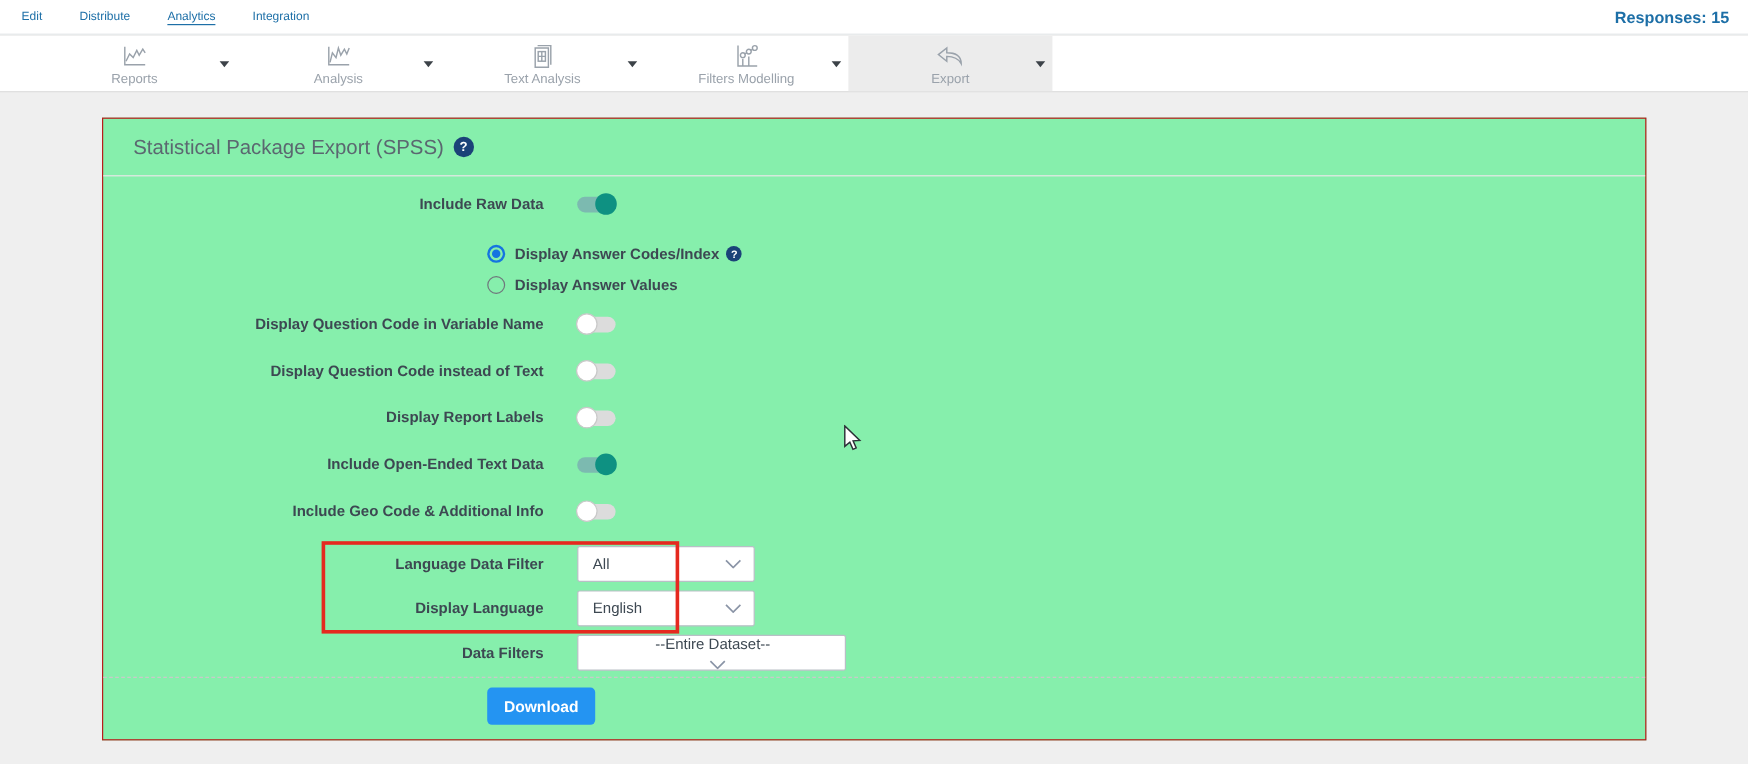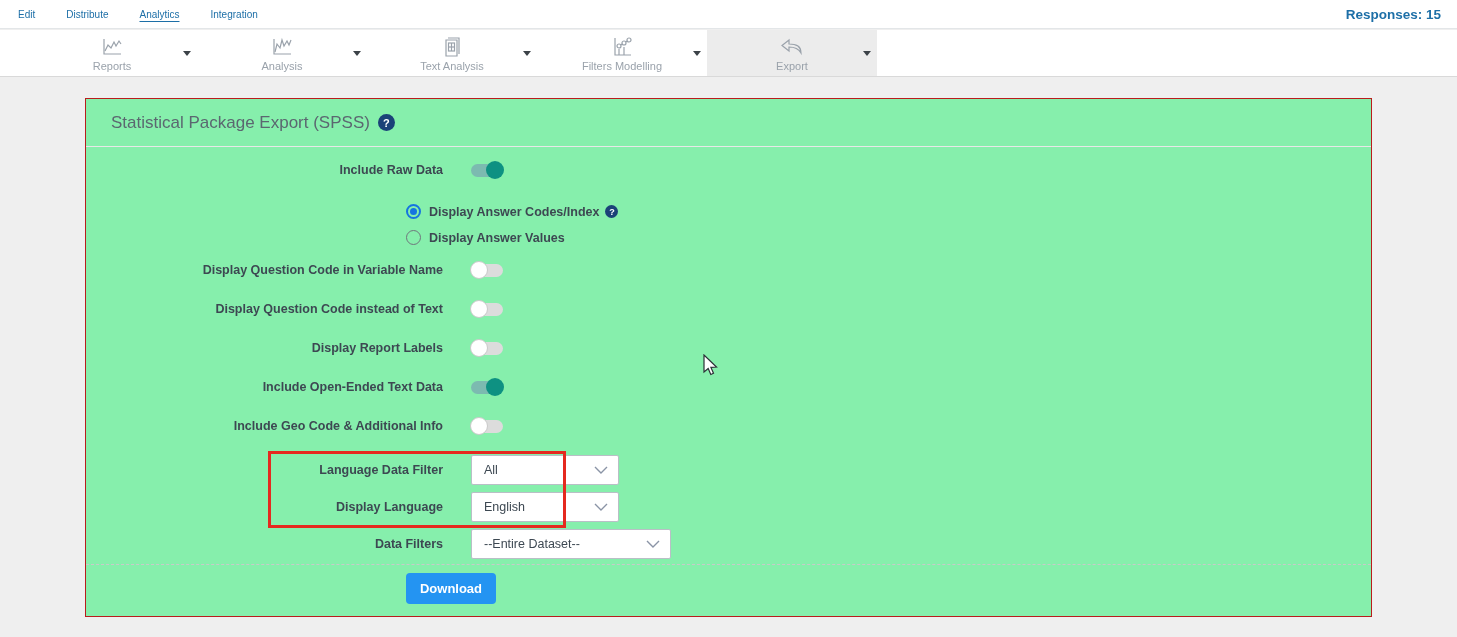--- a/index.html
+++ b/index.html
@@ -32,21 +32,21 @@
   .panel { position:absolute; left:85px; top:98px; width:1287px; height:519px;
     background:#86efac; border:1px solid #b91c1c; }
   .panel-header { height:48px; border-bottom:1px solid #e8e8e8; display:flex;
     align-items:center; padding-left:25px; }
   .panel-title { font-size:17px; color:#5b6770; }
   .help-icon { display:inline-flex; align-items:center; justify-content:center;
     background:#1b4278; color:#ffffff; border-radius:50%; font-weight:bold; cursor:pointer; }
   .help-lg { width:17px; height:17px; font-size:11px; margin-left:8px; }
   .help-sm { width:13px; height:13px; font-size:9px; margin-left:6px; }
 
-  .frow { position:absolute; display:flex; align-items:center; left:6px;padding-left:46px; }
+  .frow { position:absolute; display:flex; align-items:center; left:16px;padding-left:46px; }
   .flabel { width:305px; text-align:right; font-size:12.5px; font-weight:bold; color:#3d4852; }
   .fctrl { margin-left:28px; display:flex; align-items:center; }
 
   
   .toggle { position:relative; width:32px; height:13px; border-radius:7px; cursor:pointer; }
   .toggle .knob { position:absolute; top:-2.5px; width:18px; height:18px; border-radius:50%; }
   .toggle.on { background:#7cbab0; }
   .toggle.on .knob { right:-1px; background:#0e9182; }
   .toggle.off { background:#dcdcdc; }
   .toggle.off .knob { left:-1px; background:#ffffff; border:1px solid #c9c9c9; }
@@ -270,21 +270,21 @@
           </svg>
       </span>
     </span>
   </div>
 
   <div class="red-box"></div>
 
   <div class="frow" style="top:430px;">
     <span class="flabel">Data Filters</span>
     <span class="fctrl">
-      <span class="dropdown" style="width:200px;">
+      <span class="dropdown" style="width:224px;flex-direction:column;">
         <span class="dd-value">--Entire Dataset--</span>
         <svg class="dd-chev" width="14" height="8" viewBox="0 0 14 8">
             <polyline points="1,1 7,7 13,1" fill="none" stroke="#8a94a6" stroke-width="1.4"></polyline>
           </svg>
       </span>
     </span>
   </div>
 
   <div class="dashed-sep"></div>
 

